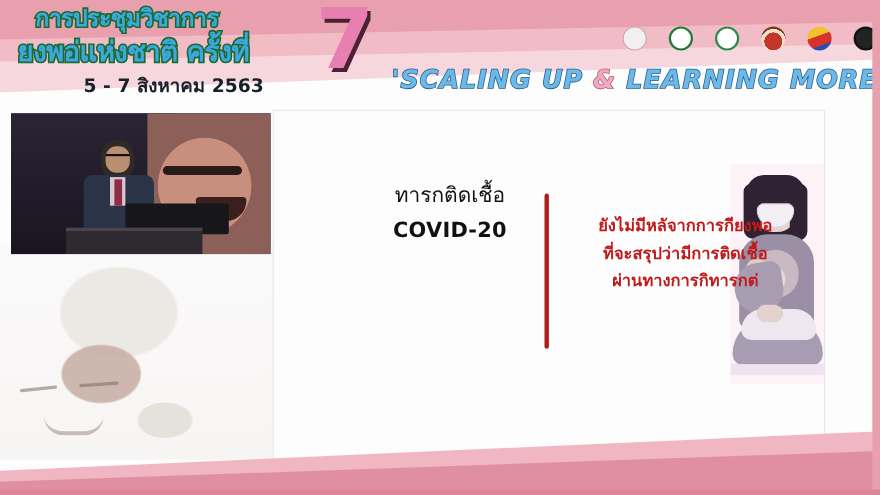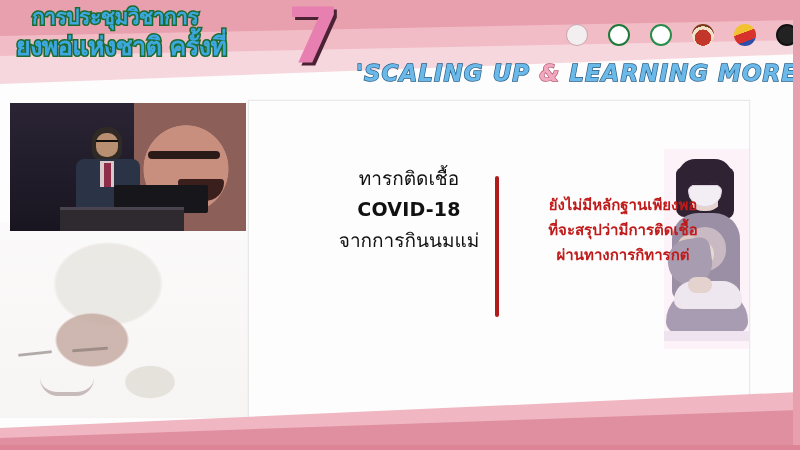--- a/index.html
+++ b/index.html
@@ -260,20 +260,21 @@
   <div class="baby-photo">
     
   </div>
   <div class="baby-eye e1"></div>
   <div class="baby-eye e2"></div>
   <div class="baby-mouth"></div>
 
   <div class="masthead">
     <div class="mast-l1">การประชุมวิชาการ</div>
     <div class="mast-l2">ยงพอ่แห่งชาติ ครั้งที่</div>
+    <div class="mast-date">5 - 7 สิงหาคม 2563</div>
   </div>
   <div class="big-seven">7</div>
 
   <div class="logos">
     <div class="logo l1"></div>
     <div class="logo l2"></div>
     <div class="logo l3"></div>
     <div class="logo l4"></div>
     <div class="logo l5"></div>
     <div class="logo l6"></div>
@@ -297,22 +298,21 @@
     <div class="vt-shirt"></div>
     <div class="vt-tie"></div>
     <div class="vt-laptop"></div>
     <div class="vt-podium"></div>
   </div>
 
   <div class="slide">
 
     <div class="q-block">
       <div>ทารกติดเชื้อ</div>
-      <div class="latin">COVID-18</div>
-      <div>จากการกินนมแม่</div>
+      <div class="latin">COVID-20</div>
     </div>
 
     <div class="red-rule"></div>
 
     <div class="illus">
       <div class="il-hair-back"></div>
       <div class="il-face"></div>
       <div class="il-hair-front"></div>
       <div class="il-hair-side"></div>
       <div class="il-hair-side2"></div>
@@ -324,21 +324,21 @@
       <div class="il-baby"></div>
       <div class="il-babyhead"></div>
       <div class="il-arm"></div>
       <div class="il-lap"></div>
       <div class="il-blanket"></div>
       <div class="il-hand"></div>
       <div class="il-floor"></div>
     </div>
 
     <div class="a-block">
-      <div>ยังไม่มีหลักฐานเพียงพอ</div>
+      <div>ยังไม่มีหลัจากการกียงพอ</div>
       <div>ที่จะสรุปว่ามีการติดเชื้อ</div>
       <div>ผ่านทางการกิทารกต่</div>
     </div>
 
     <div class="page-no">6</div>
   </div>
 
   <div class="band-bottom-light"></div>
   <div class="band-bottom-dark"></div>
   <div class="edge-right"></div>

